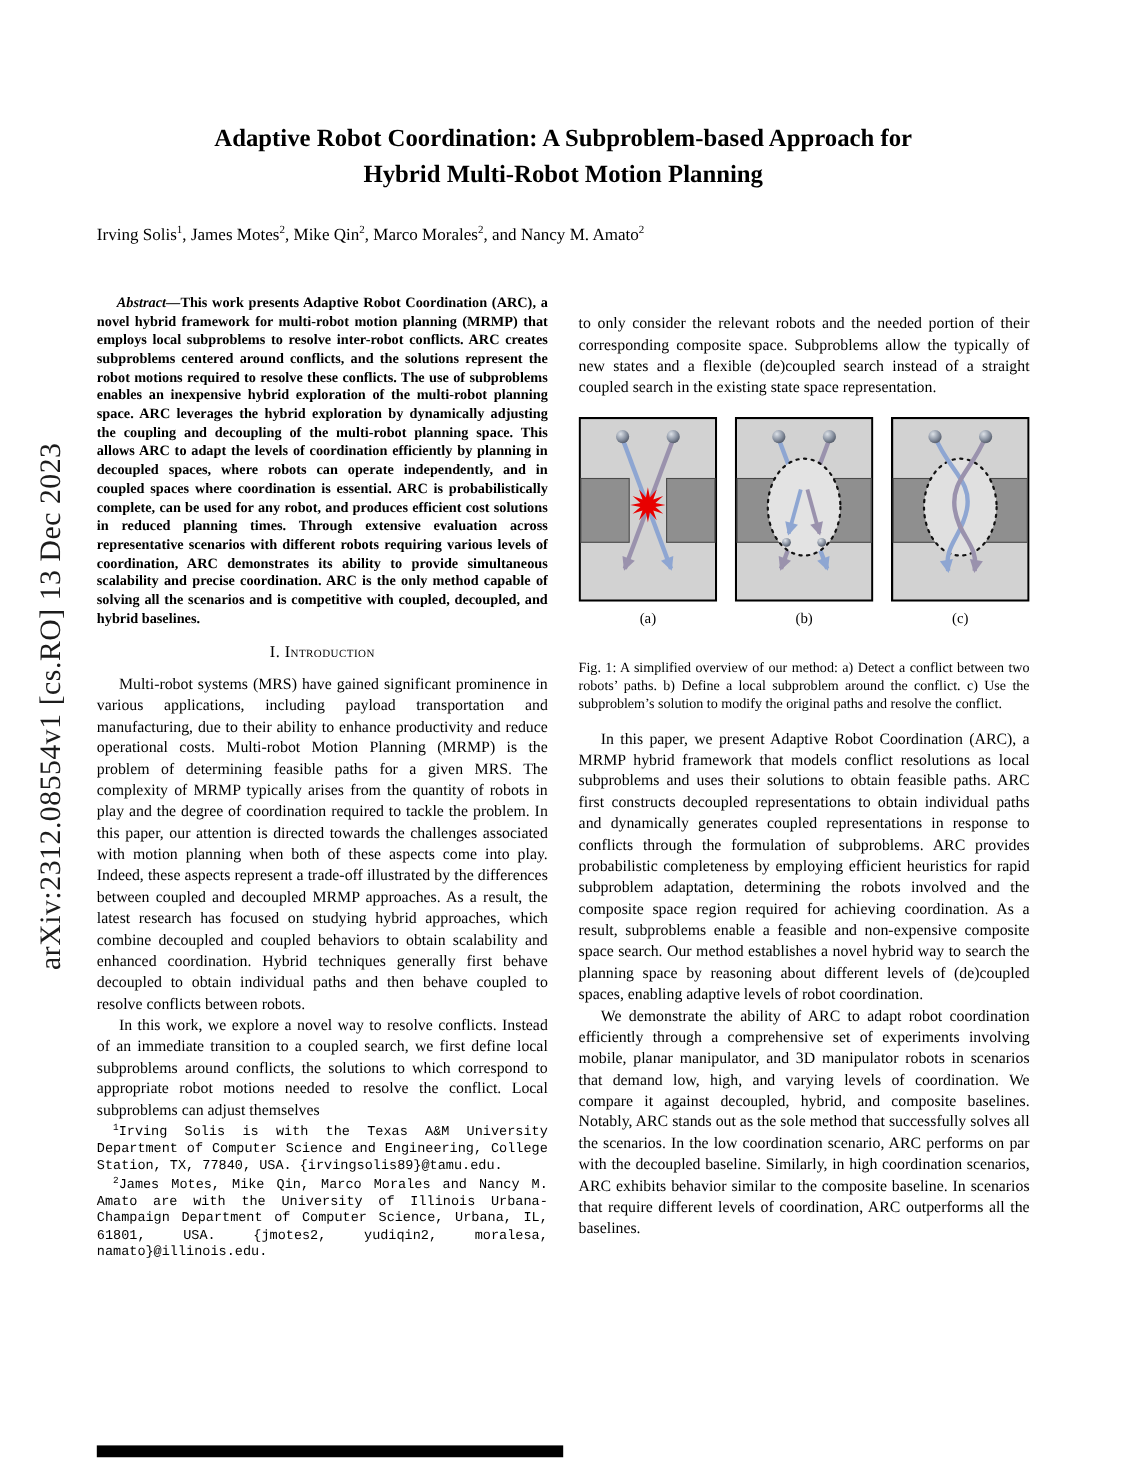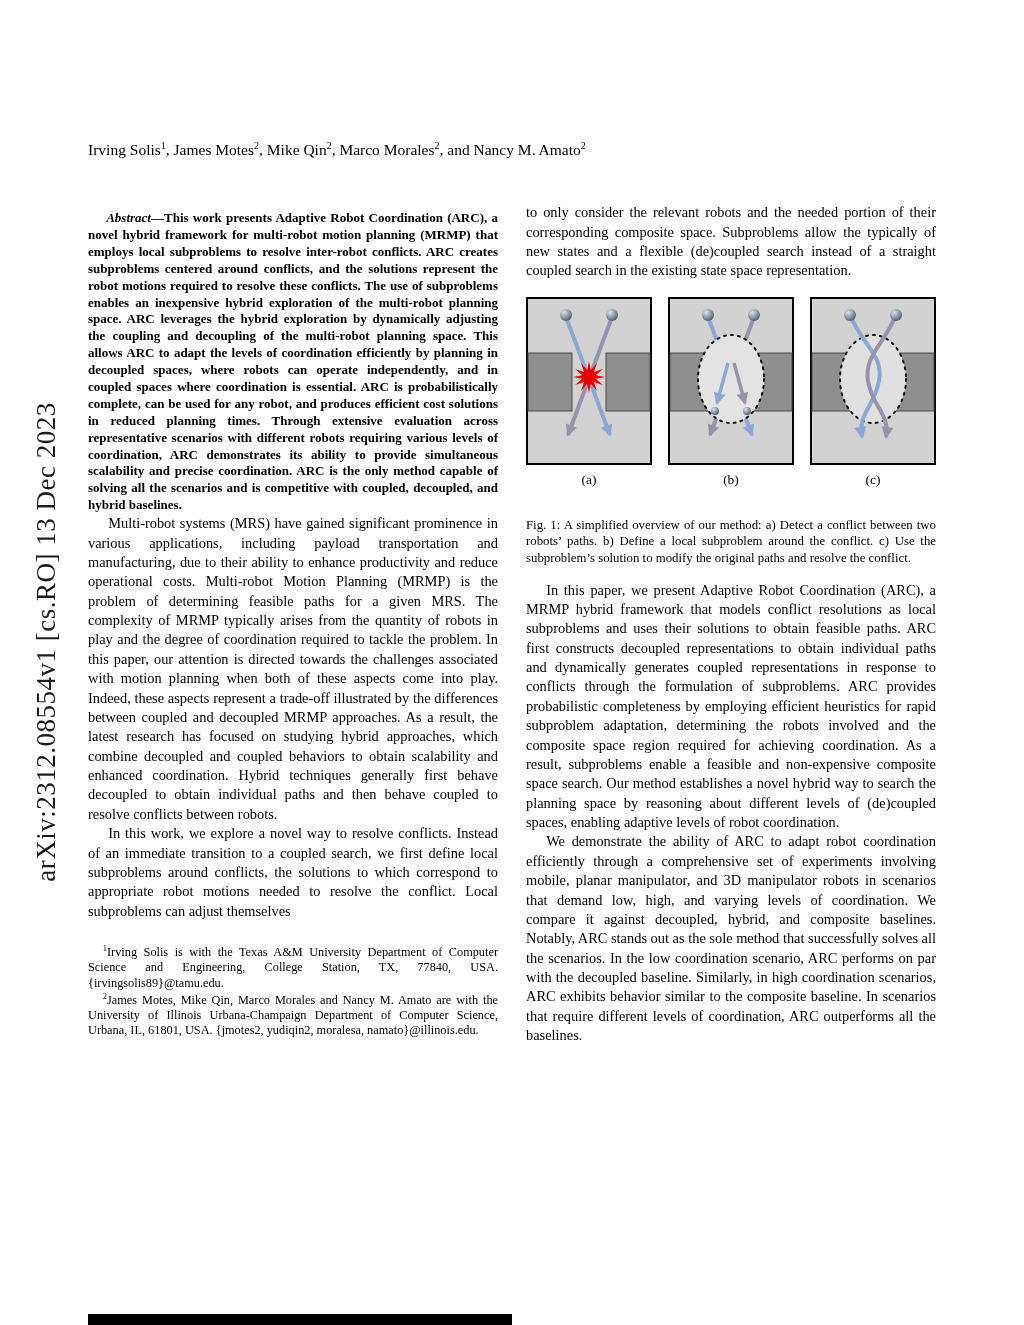--- a/index.html
+++ b/index.html
@@ -22,48 +22,51 @@
   .columns{display:flex;gap:28px;margin-top:44px;align-items:center;}
   .col{width:412px;text-align:justify;}
   .abstract{font-size:13px;font-weight:bold;line-height:1.3;margin:0;text-indent:1.4em;}
   .abstract .abstract-label{font-style:italic;}
   p.body-par{font-size:14.4px;line-height:1.345;margin:0;text-indent:1.4em;}
   p.no-indent{text-indent:0;}
   .sec-heading{
     text-align:center;font-size:14.8px;margin:14px 0 11px;
     font-variant:small-caps;letter-spacing:0.4px;text-indent:0;
   }
-  .footnotes{margin-top:22px;font-size:12.3px;line-height:1.24;}
+  .footnotes{font-size:12.3px;line-height:1.24;font-family:Liberation Mono, monospace;}
   .footnotes p{margin:0;text-indent:1.2em;}
   .footnotes sup{font-size:8.5px;}
   .figure{margin:16px 0 0;}
   .panels{display:flex;justify-content:space-between;}
   .panel{width:126px;}
   .panel svg{display:block;width:126px;height:168px;}
   .panel-label{text-align:center;font-size:13.5px;margin-top:7px;}
   .caption{font-size:12.8px;line-height:1.3;margin-top:29px;margin-bottom:14px;text-align:justify;}
   .bottom-bar{position:absolute;left:88px;top:1314px;width:424px;height:11px;background:#000;}
 </style>
 </head>
 <body>
 
 <div class="arxiv-side">arXiv:2312.08554v1 [cs.RO] 13 Dec 2023</div>
 
 <div class="content">
 
   <div class="title">
+      <span>Adaptive Robot Coordination: A Subproblem-based Approach for</span>
+      <span>Hybrid Multi-Robot Motion Planning</span>
     </div>
 
   <div class="authors"><span><span>Irving Solis</span><sup>1</sup><span>, </span></span><span><span>James Motes</span><sup>2</sup><span>, </span></span><span><span>Mike Qin</span><sup>2</sup><span>, </span></span><span><span>Marco Morales</span><sup>2</sup><span>, and </span></span><span><span>Nancy M. Amato</span><sup>2</sup></span></div>
 
   <div class="columns">
 
     <div class="col">
       <p class="abstract"><span class="abstract-label">Abstract—</span><span>This work presents Adaptive Robot Coordination (ARC), a novel hybrid framework for multi-robot motion planning (MRMP) that employs local subproblems to resolve inter-robot conflicts. ARC creates subproblems centered around conflicts, and the solutions represent the robot motions required to resolve these conflicts. The use of subproblems enables an inexpensive hybrid exploration of the multi-robot planning space. ARC leverages the hybrid exploration by dynamically adjusting the coupling and decoupling of the multi-robot planning space. This allows ARC to adapt the levels of coordination efficiently by planning in decoupled spaces, where robots can operate independently, and in coupled spaces where coordination is essential. ARC is probabilistically complete, can be used for any robot, and produces efficient cost solutions in reduced planning times. Through extensive evaluation across representative scenarios with different robots requiring various levels of coordination, ARC demonstrates its ability to provide simultaneous scalability and precise coordination. ARC is the only method capable of solving all the scenarios and is competitive with coupled, decoupled, and hybrid baselines.</span></p>
 
+      <div class="sec-heading">I. Introduction</div>
 
       <p class="body-par">Multi-robot systems (MRS) have gained significant prominence in various applications, including payload transportation and manufacturing, due to their ability to enhance productivity and reduce operational costs. Multi-robot Motion Planning (MRMP) is the problem of determining feasible paths for a given MRS. The complexity of MRMP typically arises from the quantity of robots in play and the degree of coordination required to tackle the problem. In this paper, our attention is directed towards the challenges associated with motion planning when both of these aspects come into play. Indeed, these aspects represent a trade-off illustrated by the differences between coupled and decoupled MRMP approaches. As a result, the latest research has focused on studying hybrid approaches, which combine decoupled and coupled behaviors to obtain scalability and enhanced coordination. Hybrid techniques generally first behave decoupled to obtain individual paths and then behave coupled to resolve conflicts between robots.</p>
       <p class="body-par">In this work, we explore a novel way to resolve conflicts. Instead of an immediate transition to a coupled search, we first define local subproblems around conflicts, the solutions to which correspond to appropriate robot motions needed to resolve the conflict. Local subproblems can adjust themselves</p>
 
       <div class="footnotes">
         <p><sup>1</sup><span>Irving Solis is with the Texas A&amp;M University Department of Computer Science and Engineering, College Station, TX, 77840, USA. {irvingsolis89}@tamu.edu.</span></p>
         <p><sup>2</sup><span>James Motes, Mike Qin, Marco Morales and Nancy M. Amato are with the University of Illinois Urbana-Champaign Department of Computer Science, Urbana, IL, 61801, USA. {jmotes2, yudiqin2, moralesa, namato}@illinois.edu.</span></p>
       </div>
     </div>
 

